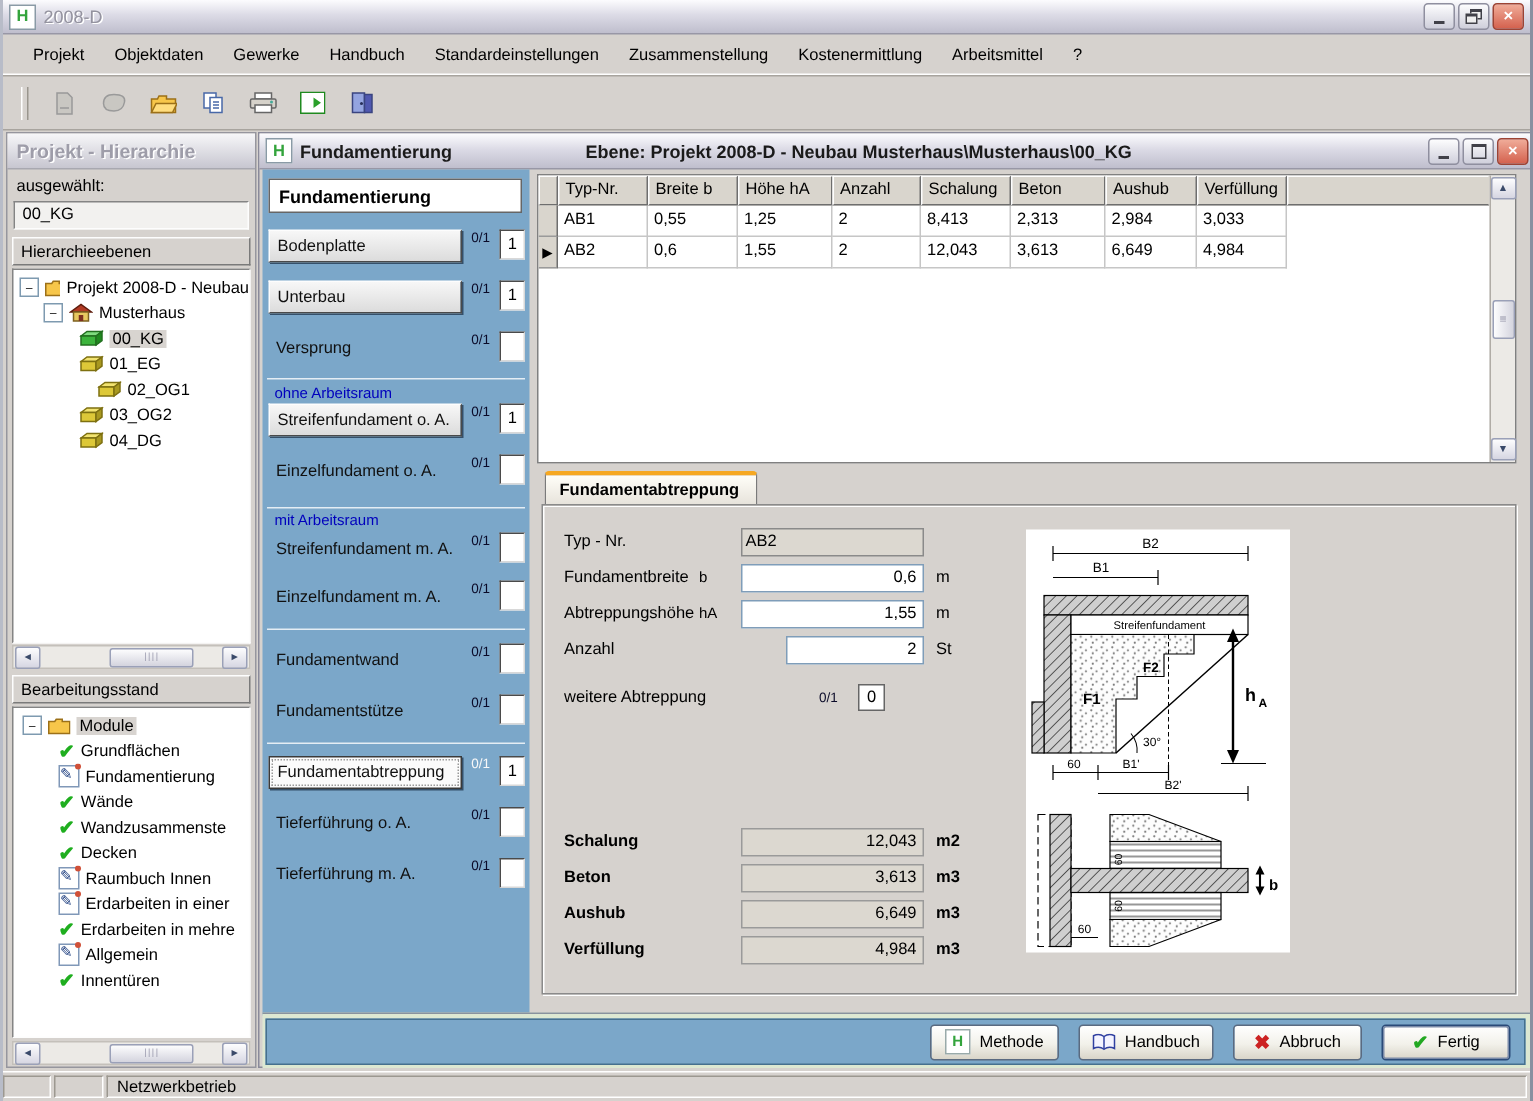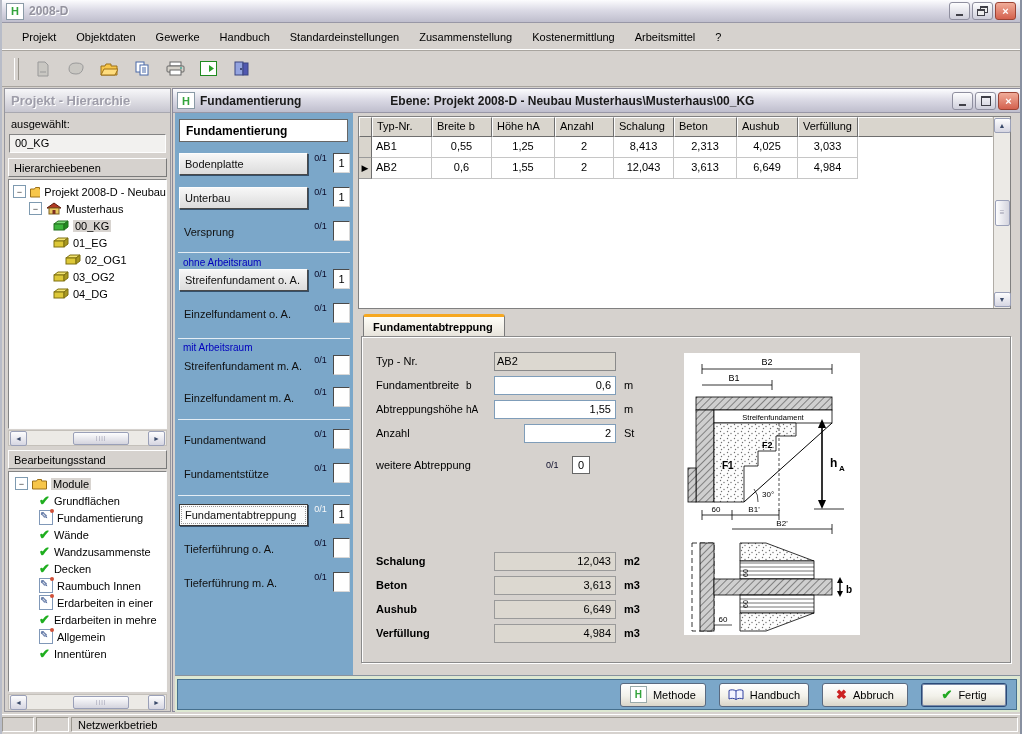--- a/index.html
+++ b/index.html
@@ -5,21 +5,21 @@
   html,body{margin:0;padding:0;background:#9aa0a8}
   #root{position:relative;width:1022px;height:734px;background:#d6d2ce;
         font-family:"Liberation Sans",sans-serif;font-size:11px;color:#000;overflow:hidden;
         border-left:2px solid #b8bcc8;border-right:2px solid #8890a0;box-sizing:border-box}
   
   .titlebar{position:absolute;left:0;top:0;right:0;height:23px;
     background:linear-gradient(180deg,#fcfcfe,#dcdbe6 45%,#bfbecd);border-bottom:1px solid #9897a6;
     display:flex;align-items:center;gap:5px;padding:0 4px;box-sizing:border-box}
   .applogo{width:16px;height:15px;background:#fff;border:1px solid #8a9aa6;display:flex;align-items:center;
     justify-content:center;font-weight:bold;font-size:11px;color:#33a43c;flex:none}
-  .titlebar .ttl{flex:1;font-weight:bold;font-size:12px;color:#94939f;text-shadow:1px 1px 0 #fff}
+  .titlebar .ttl{flex:1;font-weight:normal;font-size:12px;color:#94939f;text-shadow:1px 1px 0 #fff}
   .wbtns{display:flex;gap:2px}
   .wbtn{width:19px;height:16px;border-radius:3px;border:1px solid #8f8f9f;
     background:linear-gradient(#fdfdfe,#cfcfdb);display:flex;align-items:center;justify-content:center}
   .wbtn.close{background:linear-gradient(#f0ac99,#d4614e);border-color:#9c4334;color:#fff;font-weight:bold;font-size:11px}
   .gmin{width:7px;height:2px;background:#404048;margin-top:8px}
   .gmax{width:8px;height:7px;border:1px solid #404048;border-top-width:2px}
   .grestore{position:relative;width:11px;height:10px}
   .grestore i{position:absolute;width:6px;height:4px;border:1px solid #404048;border-top-width:2px;background:#eee}
   .grestore i.b1{right:0;top:0}.grestore i.b2{left:0;bottom:0}
   
@@ -75,21 +75,21 @@
   .sdiv{position:absolute;left:3px;right:3px;height:1px;background:#e4edf4}
   
   #tbl{position:absolute;left:185px;top:27px;width:653px;height:193px;border:1px solid #808080;background:#fff;display:flex;box-sizing:border-box}
   .tmain{flex:1;display:flex;flex-direction:column;overflow:hidden}
   .thead{display:flex;height:20px;flex:none}
   .th{background:#d9d5cd;border:1px solid;border-color:#fdfdfd #6e6e6e #6e6e6e #fdfdfd;padding:2px 4px;
     box-sizing:border-box;white-space:nowrap;overflow:hidden;flex:none}
   .trd{display:flex;height:21px;flex:none}
   .td{border-right:1px solid #c6c6c6;border-bottom:1px solid #c6c6c6;padding:3px 4px 0 4px;box-sizing:border-box;
     white-space:nowrap;overflow:hidden;flex:none}
-  .num{text-align:center}
+  .num{text-align:left}
   .mk{background:#d9d5cd;border-right:1px solid #6e6e6e;border-bottom:1px solid #9a9a9a;display:flex;
     align-items:center;justify-content:center;font-size:9px;padding:0;box-sizing:border-box}
   .c0{width:13px}.c1{width:60px}.c2{width:60px}.c3{width:63px}.c4{width:59px}.c5{width:60px}.c6{width:63px}.c7{width:61px}.c8{width:60px}
   .cf{flex:1;border-color:#fdfdfd #d9d5cd #6e6e6e #fdfdfd}
   .vscroll{width:17px;background:#eceae6;border-left:1px solid #b0aca6;display:flex;flex-direction:column;align-items:center;padding:1px;box-sizing:border-box}
   .vsp{flex:1}
   .vthumb{width:15px;height:26px;background:linear-gradient(90deg,#fdfdfe,#d4d4de);border:1px solid #9aa0b8;border-radius:2px;
     display:flex;align-items:center;justify-content:center;font-size:8px;color:#9898ac;box-sizing:border-box}
   
   .tab{position:absolute;left:190px;top:225px;width:142px;height:23px;background:linear-gradient(#fffef8,#e6e2da);
@@ -466,21 +466,21 @@
           <span class="th cf"></span>
         </div>
         <div class="trd">
           <span class="mk c0"></span>
           <span class="td c1">AB1</span>
           <span class="td c2 num">0,55</span>
           <span class="td c3 num">1,25</span>
           <span class="td c4 num">2</span>
           <span class="td c5 num">8,413</span>
           <span class="td c6 num">2,313</span>
-          <span class="td c7 num">4,025</span>
+          <span class="td c7 num">2,984</span>
           <span class="td c8 num">3,033</span>
         </div>
         <div class="trd">
           <span class="mk c0">▶</span>
           <span class="td c1">AB2</span>
           <span class="td c2 num">0,6</span>
           <span class="td c3 num">1,55</span>
           <span class="td c4 num">2</span>
           <span class="td c5 num">12,043</span>
           <span class="td c6 num">3,613</span>

